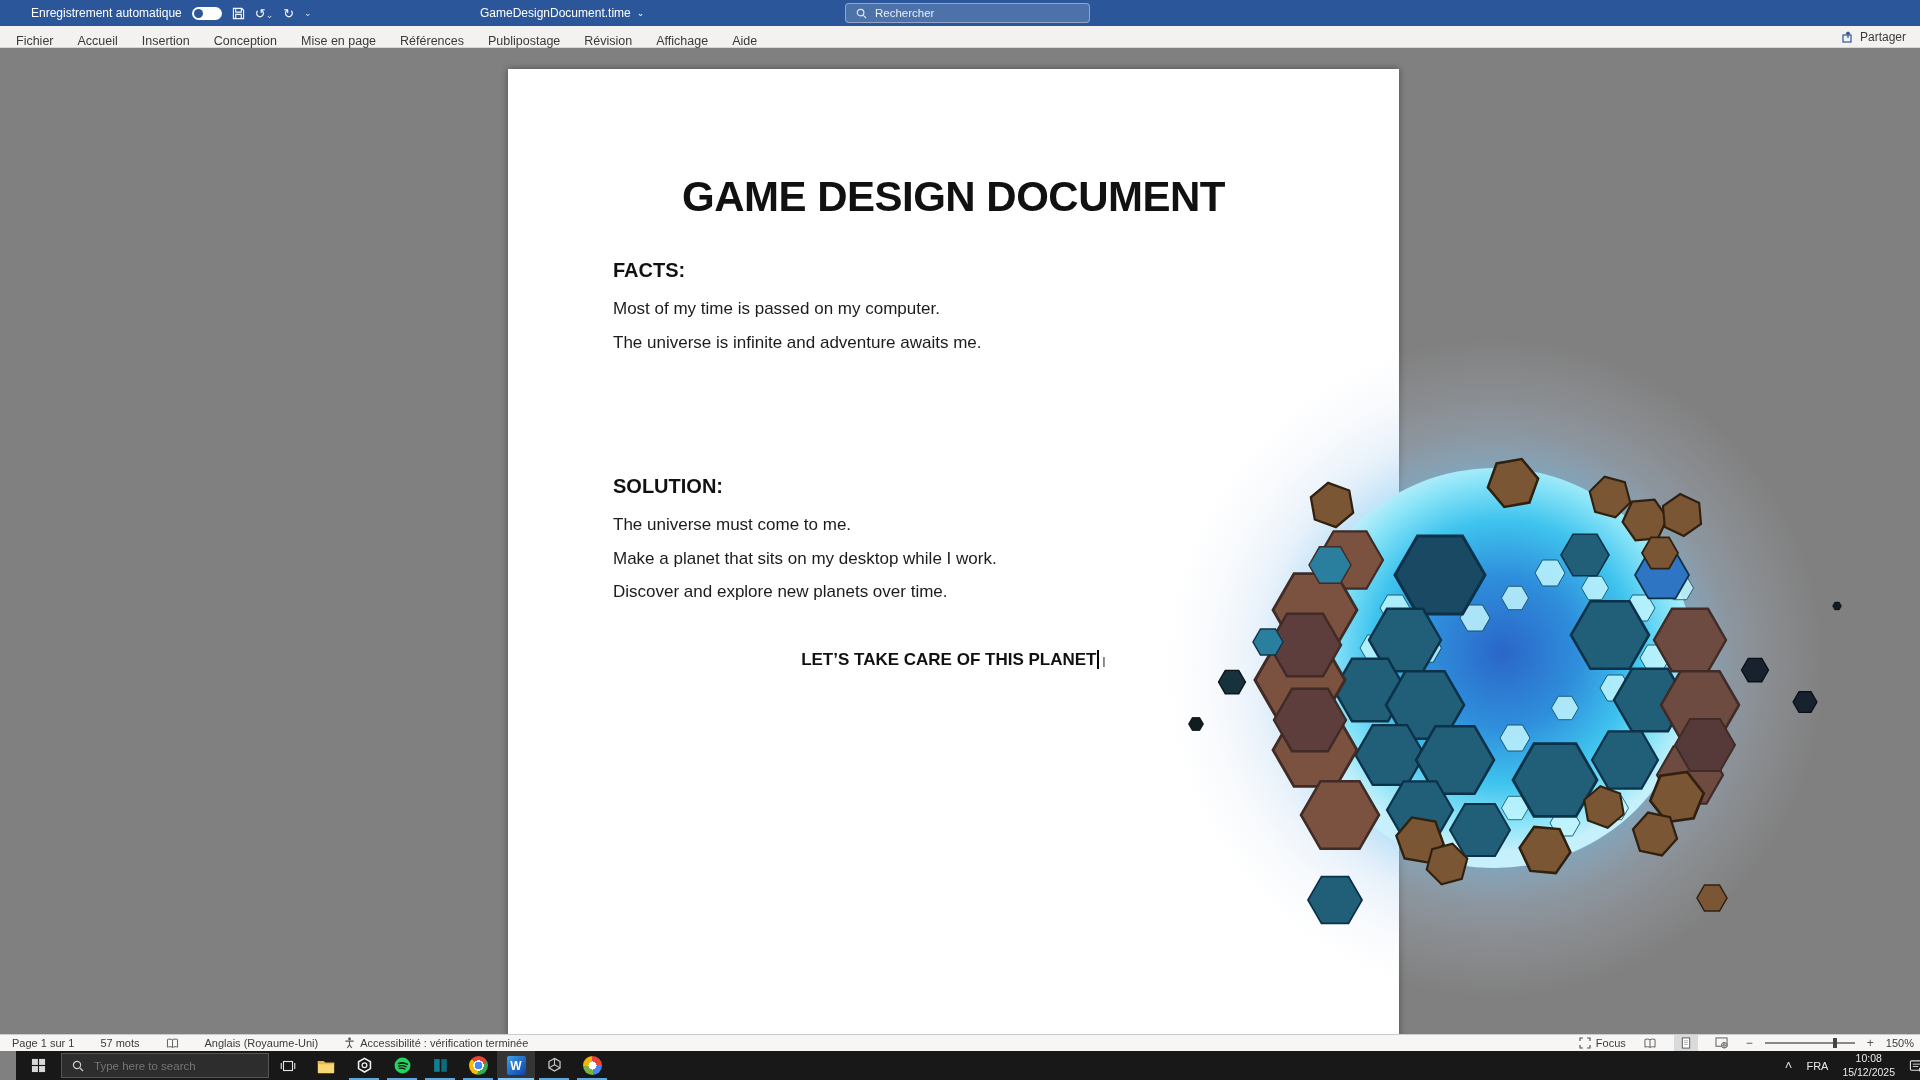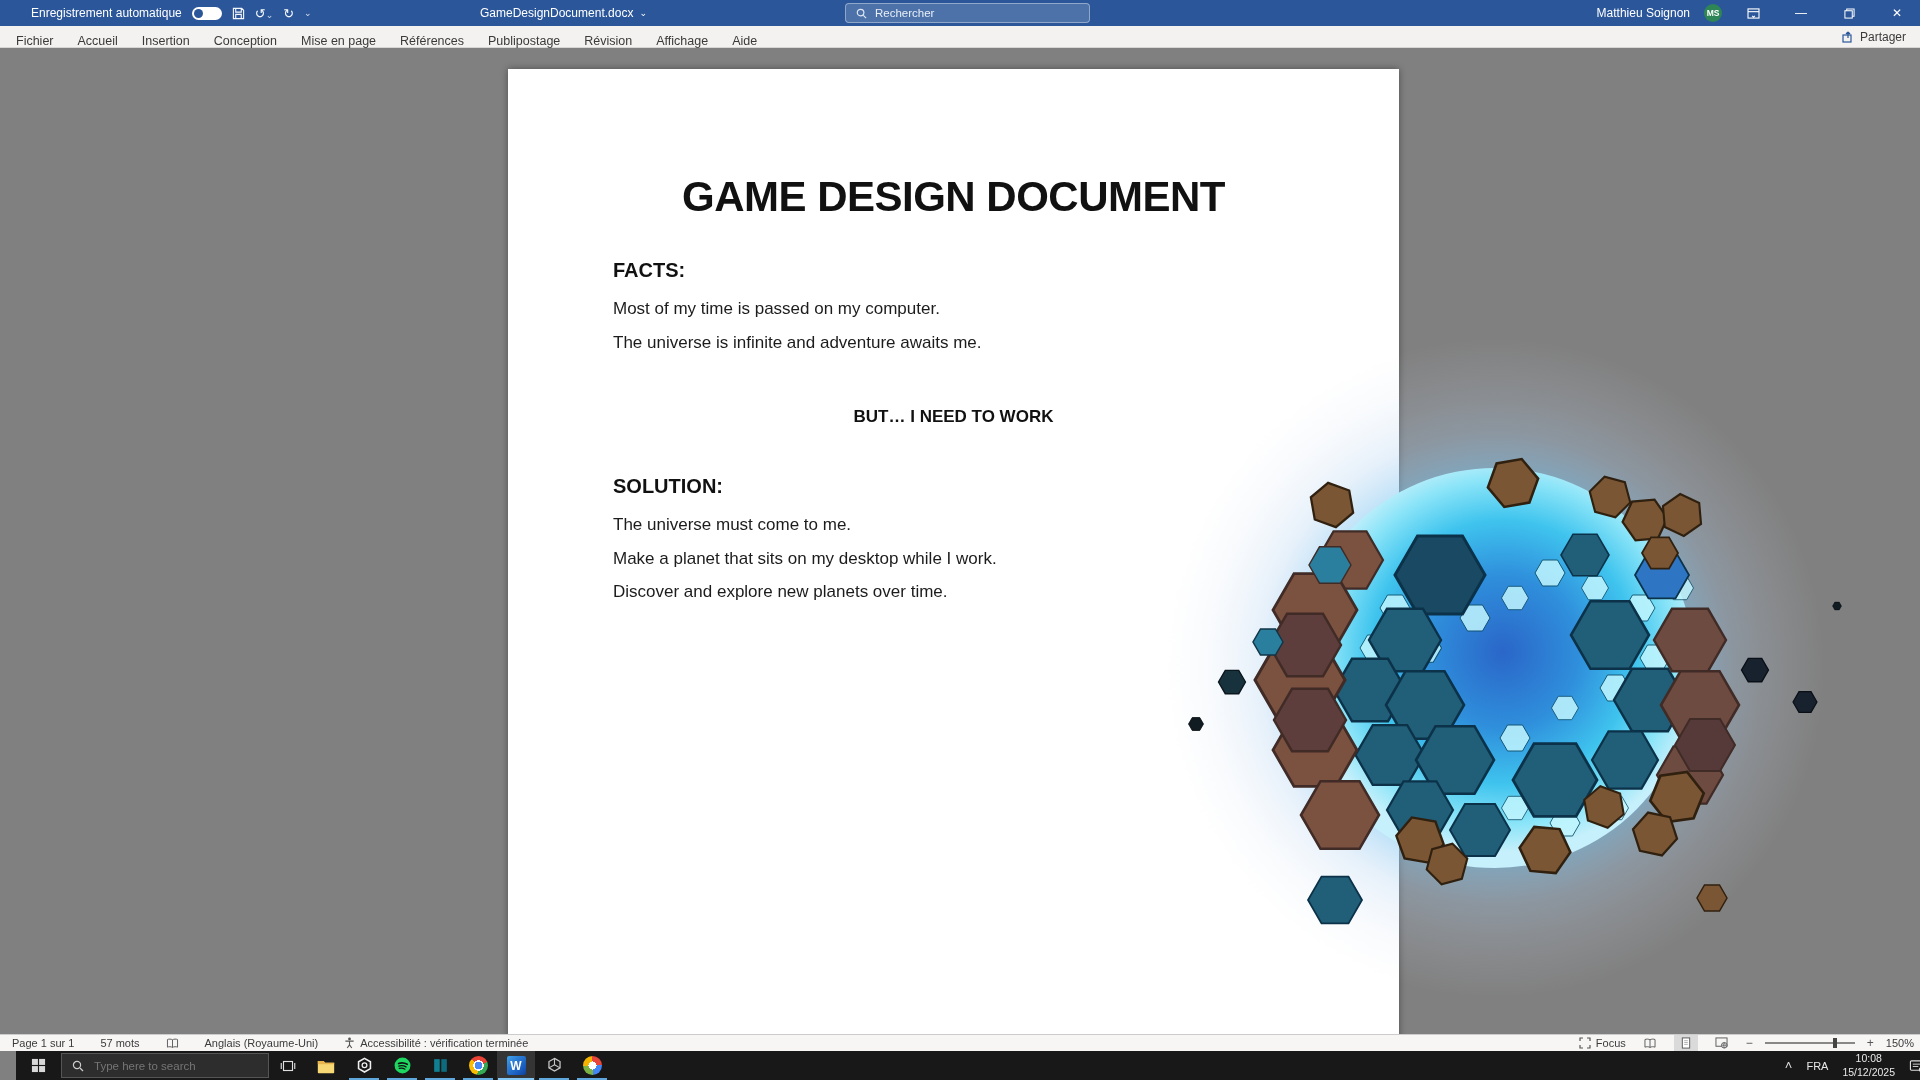--- a/index.html
+++ b/index.html
@@ -108,50 +108,31 @@
     <span class="qat-icon">
       <svg width="13" height="13" viewBox="0 0 14 14">
           <path d="M1.5 1.5h9l2 2v9h-11z M4 1.5v4h6v-4 M4 13v-5h6v5" fill="none" stroke="#fff" stroke-width="1.2"></path>
         </svg>
     </span>
     <span class="qat-icon">↺<span class="qat-sep">⌄</span></span>
     <span class="qat-icon">↻</span>
     <span class="qat-icon qat-sep">⌄</span>
   </div>
   <div class="tb-doctitle">
-    <span>GameDesignDocument.docx</span>
+    <span>GameDesignDocument.time</span>
     <span style="font-size:9px;">⌄</span>
   </div>
   <div class="tb-search">
     <span>
       <svg width="11" height="11" viewBox="0 0 12 12">
           <circle cx="5" cy="5" r="3.6" fill="none" stroke="#dfe7f3" stroke-width="1.3"></circle>
           <path d="M8 8l3 3" stroke="#dfe7f3" stroke-width="1.3"></path>
         </svg>
     </span>
     <span>Rechercher</span>
-  </div>
-  <div class="tb-right">
-    <span>Matthieu Soignon</span>
-    <span class="avatar">MS</span>
-    <span class="wc-btn">
-      <svg width="13" height="11" viewBox="0 0 14 12">
-          <rect x="1" y="1" width="12" height="10" fill="none" stroke="#fff" stroke-width="1.2"></rect>
-          <path d="M1 4h12" stroke="#fff" stroke-width="1.2"></path>
-          <path d="M5.5 8.5l1.5 1.5 1.5-1.5" fill="none" stroke="#fff" stroke-width="1.1"></path>
-        </svg>
-    </span>
-    <span class="wc-btn">—</span>
-    <span class="wc-btn">
-      <svg width="11" height="11" viewBox="0 0 12 12">
-          <rect x="1" y="3" width="8" height="8" fill="none" stroke="#fff" stroke-width="1.1"></rect>
-          <path d="M3 3V1h8v8h-2" fill="none" stroke="#fff" stroke-width="1.1"></path>
-        </svg>
-    </span>
-    <span class="wc-btn">✕</span>
   </div>
 </div>
 
 <div class="ribbonrow">
   <span class="ribbon-tab">Fichier</span>
   <span class="ribbon-tab">Accueil</span>
   <span class="ribbon-tab">Insertion</span>
   <span class="ribbon-tab">Conception</span>
   <span class="ribbon-tab">Mise en page</span>
   <span class="ribbon-tab">Références</span>
@@ -169,25 +150,25 @@
     <span>Partager</span>
   </span>
 </div>
 
 <div class="canvas">
   <div class="page">
     <div class="doc-title">GAME DESIGN DOCUMENT</div>
     <div class="doc-h" style="top:190px;">FACTS:</div>
     <div class="doc-p" style="top:230px;">Most of my time is passed on my computer.</div>
     <div class="doc-p" style="top:264px;">The universe is infinite and adventure awaits me.</div>
-    <div class="doc-center" style="top:338px;">BUT… I NEED TO WORK</div>
     <div class="doc-h" style="top:406px;">SOLUTION:</div>
     <div class="doc-p" style="top:446px;">The universe must come to me.</div>
     <div class="doc-p" style="top:480px;">Make a planet that sits on my desktop while I work.</div>
     <div class="doc-p" style="top:513px;">Discover and explore new planets over time.</div>
+    <div class="doc-center" style="top:581px;"><span>LET’S TAKE CARE OF THIS PLANET</span><span class="caret"></span><span class="ibeam">I</span></div>
   </div>
 </div>
 
 <div class="planet">
 <svg width="800" height="800" viewBox="0 0 800 800">
   <defs>
     <polygon id="hx" points="30,0 15,-26 -15,-26 -30,0 -15,26 15,26"></polygon>
     <radialGradient id="halo">
       <stop offset="0%" stop-color="#59c8f6" stop-opacity="1"></stop>
       <stop offset="42%" stop-color="#58c6f6" stop-opacity="0.92"></stop>

